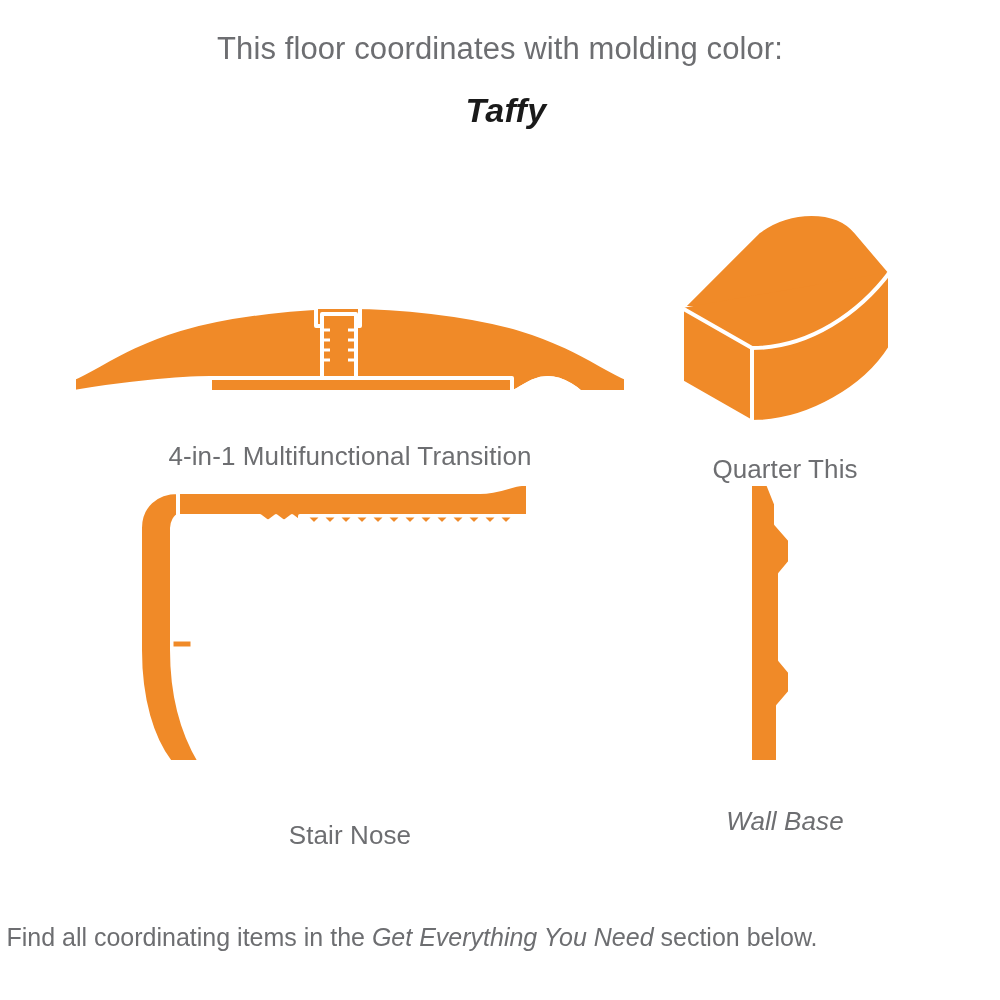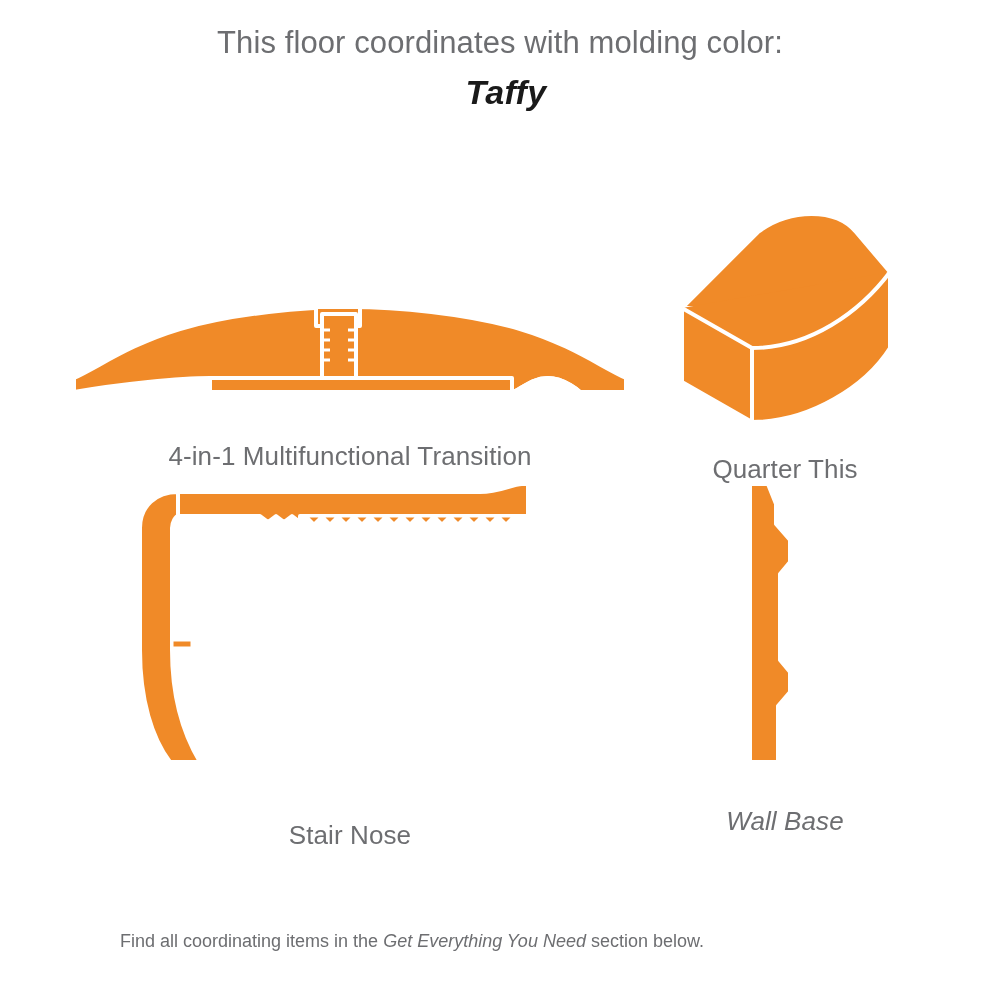--- a/index.html
+++ b/index.html
@@ -18,34 +18,34 @@
   .page {
     width: 1000px;
     height: 1000px;
     position: relative;
     background: #ffffff;
   }
 
   
   .header {
     position: absolute;
-    top: 24px;
+    top: 30px;
     left: 0;
     width: 1000px;
     text-align: center;
   }
   .header-line1 {
     font-size: 31px;
     font-weight: 400;
     color: #6d6e71;
     letter-spacing: 0.1px;
     line-height: 1.2;
   }
   .header-line2 {
-    margin-top: 12px;
+    margin-top: 24px;
     font-size: 34px;
     font-weight: bold;
     font-style: italic;
     color: #1a1a1a;
     letter-spacing: 0.3px;
     padding-left: 12px;
   }
 
   
   .grid {
@@ -108,21 +108,21 @@
   #cell-wall-base .cell-art { height: 310px; }
   #cell-wall-base .cell-label { margin-top: 26px; font-style: italic; }
 
   
   .footer {
     position: absolute;
     bottom: 48px;
     left: 0;
     width: 824px;
     text-align: center;
-    font-size: 18px;
+    font-size: 25px;
     color: #6d6e71;
   }
   .footer .em {
     font-style: italic;
   }
 </style>
 </head>
 <body>
 
 <div class="page">

